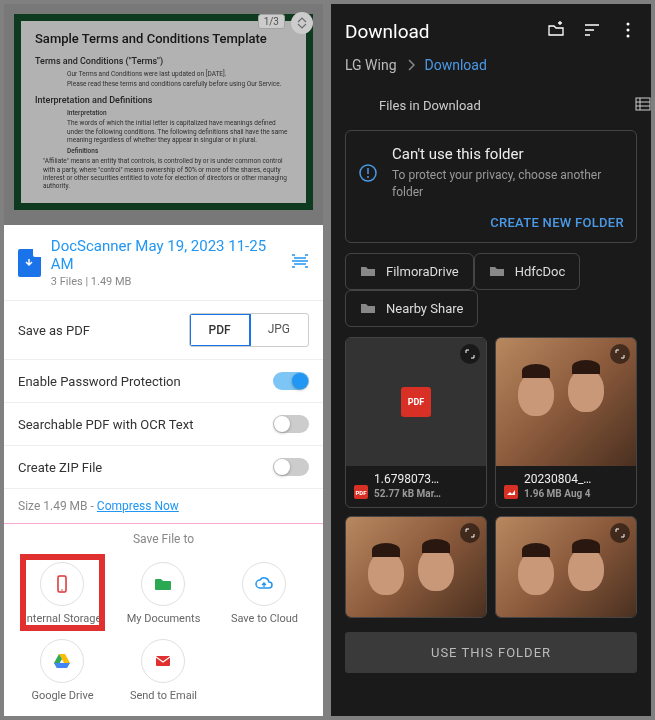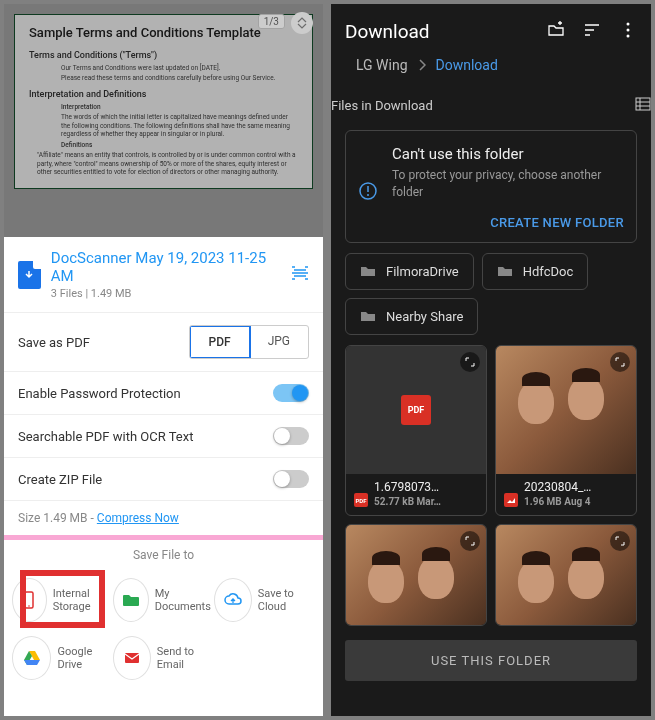--- a/index.html
+++ b/index.html
@@ -3,21 +3,21 @@
 <meta charset="utf-8">
 <style>
 * { margin: 0; padding: 0; box-sizing: border-box; font-family: -apple-system, Roboto, Arial, sans-serif; }
 body { width: 655px; height: 720px; background: #808080; display: flex; }
 .phone { height: 720px; border: 4px solid #808080; }
 .left { width: 327px; background: #fff; display: flex; flex-direction: column; }
 .right { width: 328px; background: #1a1a1a; display: flex; flex-direction: column; color: #fff; }
 
 
 .doc-preview { height: 233px; background: #787878; position: relative; overflow: hidden; padding: 10px; }
-.doc-page { background: #fff; border: 1px solid #14532d; padding: 10px 14px; font-size: 8px; color: #333; filter: brightness(0.7); }
+.doc-page { background: #fff; border: 7px solid #14532d; padding: 10px 14px; font-size: 8px; color: #333; filter: brightness(0.7); }
 .doc-title { font-size: 13px; font-weight: 500; color: #222; margin-bottom: 10px; }
 .doc-sub { font-size: 9px; font-weight: 500; margin: 6px 0 4px; }
 .doc-tiny { font-size: 6.5px; color: #444; line-height: 1.3; margin: 2px 0; padding-left: 32px; }
 .page-badge { position: absolute; top: 10px; right: 38px; background: #fff; border: 1px solid #ccc; border-radius: 3px; padding: 1px 5px; font-size: 10px; color: #666; filter: brightness(0.8); }
 .page-nav { position: absolute; top: 8px; right: 10px; background: #fff; border-radius: 50%; width: 22px; height: 22px; display: flex; flex-direction: column; align-items: center; justify-content: center; filter: brightness(0.8); }
 .page-nav svg { width: 10px; height: 6px; }
 
 
 .sheet { flex: 1; background: #fff; display: flex; flex-direction: column; }
 .sheet-head { display: flex; align-items: center; padding: 12px 14px; gap: 10px; }
@@ -36,49 +36,49 @@
 .seg-opt.active { border: 2px solid #1a73e8; color: #333; font-weight: 500; margin: -1px; }
 
 .toggle { margin-left: auto; width: 36px; height: 18px; border-radius: 9px; background: #ccc; position: relative; cursor: pointer; }
 .toggle::after { content: ''; position: absolute; width: 16px; height: 16px; border-radius: 50%; background: #fff; top: 1px; left: 1px; box-shadow: 0 1px 3px rgba(0,0,0,0.3); }
 .toggle.on { background: #7cc5f5; }
 .toggle.on::after { background: #2196F3; left: 19px; }
 
 .size-row { padding: 10px 14px; font-size: 12px; color: #888; border-top: 1px solid #eee; }
 .link { color: #2196F3; text-decoration: underline; cursor: pointer; }
 
-.save-label { text-align: center; font-size: 12px; color: #888; padding: 8px 0; border-top: 5px solid #f9a8d4; }
+.save-label { text-align: center; font-size: 12px; color: #888; padding: 8px 0; border-top: 1px solid #f9a8d4; }
 .dest-grid { display: flex; flex-wrap: wrap; padding: 4px 8px 4px; }
-.dest { width: 33.33%; display: flex; flex-direction: row; align-items: center; gap: 6px; padding: 4px 0 10px; cursor: pointer; }
+.dest { width: 33.33%; display: flex; flex-direction: column; align-items: center; gap: 6px; padding: 4px 0 10px; cursor: pointer; }
 .dest-circle { width: 44px; height: 44px; border-radius: 50%; border: 1px solid #e0e0e0; display: flex; align-items: center; justify-content: center; }
 .dest-circle svg { width: 20px; height: 20px; }
 .dest-label { font-size: 11px; color: #666; }
 .dest.highlight { position: relative; }
 .dest.highlight::before { content: ''; position: absolute; top: -4px; left: 8px; right: 8px; bottom: 4px; border: 6px solid #e03030; pointer-events: none; }
 
 
 .r-top { display: flex; align-items: center; padding: 16px 14px 14px; gap: 14px; }
 .r-title { font-size: 19px; font-weight: 400; }
 .r-icons { margin-left: auto; display: flex; gap: 18px; align-items: center; }
 .r-icons svg { width: 18px; height: 18px; }
 .crumb { display: flex; align-items: center; gap: 10px; padding: 0 14px 14px; font-size: 14px; }
-.crumb-a { color: #bbb; margin-left: 11px; }
+.crumb-a { color: #bbb; }
 .crumb-b { color: #4a9ae8; }
 .crumb svg { width: 8px; height: 12px; }
-.files-label { display: flex; align-items: center; justify-content: space-between; padding: 10px 0; font-size: 13px; color: #ccc; }
+.files-label { display: flex; align-items: center; justify-content: space-between; padding: 10px 0; font-size: 13px; color: #ccc; margin-left: 48px; }
 .files-label svg { width: 16px; height: 14px; }
 
 .banner { margin: 6px 14px 10px; border: 1px solid #444; border-radius: 6px; padding: 14px 12px 12px; }
-.banner-row { display: flex; gap: 14px; align-items: flex-end; }
+.banner-row { display: flex; gap: 14px; align-items: center; }
 .banner-row svg { width: 20px; height: 20px; flex-shrink: 0; }
 .banner-title { font-size: 15px; color: #eee; margin-bottom: 4px; }
 .banner-sub { font-size: 12px; color: #999; line-height: 1.4; }
 .banner-cta { text-align: right; margin-top: 14px; font-size: 13px; color: #4a9ae8; font-weight: 500; letter-spacing: 0.3px; }
 
-.chips { display: flex; flex-wrap: wrap; gap: 8px; padding: 0 14px 10px; }
+.chips { display: flex; flex-wrap: wrap; padding: 0 14px 10px; }
 .chip { display: flex; align-items: center; gap: 10px; padding: 10px 14px; border: 1px solid #444; border-radius: 6px; cursor: pointer; }
 .chip svg { width: 16px; height: 14px; }
 .chip-label { font-size: 13px; color: #ddd; }
 
 .grid { display: flex; flex-wrap: wrap; gap: 8px; padding: 0 14px 10px; }
 .card { width: calc(50% - 4px); border: 1px solid #444; border-radius: 6px; overflow: hidden; cursor: pointer; }
 .thumb { height: 128px; background: #333; position: relative; display: flex; align-items: center; justify-content: center; }
 .thumb.person { background: linear-gradient(135deg, #b88860 0%, #8b5a3c 50%, #4a3020 100%); }
 .thumb.crop { height: 100px; }
 .expand { position: absolute; top: 6px; right: 6px; width: 20px; height: 20px; background: rgba(0,0,0,0.5); border-radius: 50%; display: flex; align-items: center; justify-content: center; }

